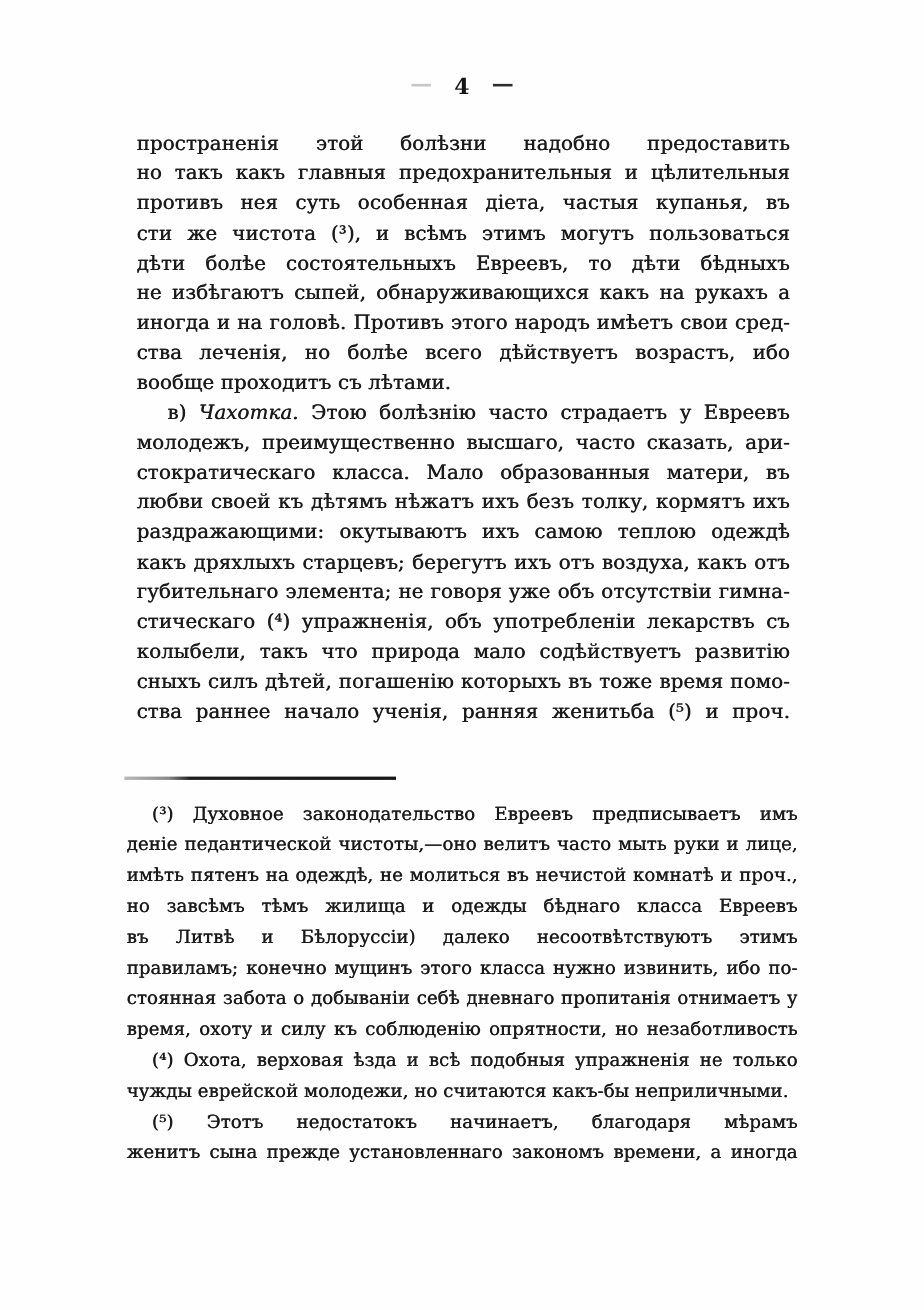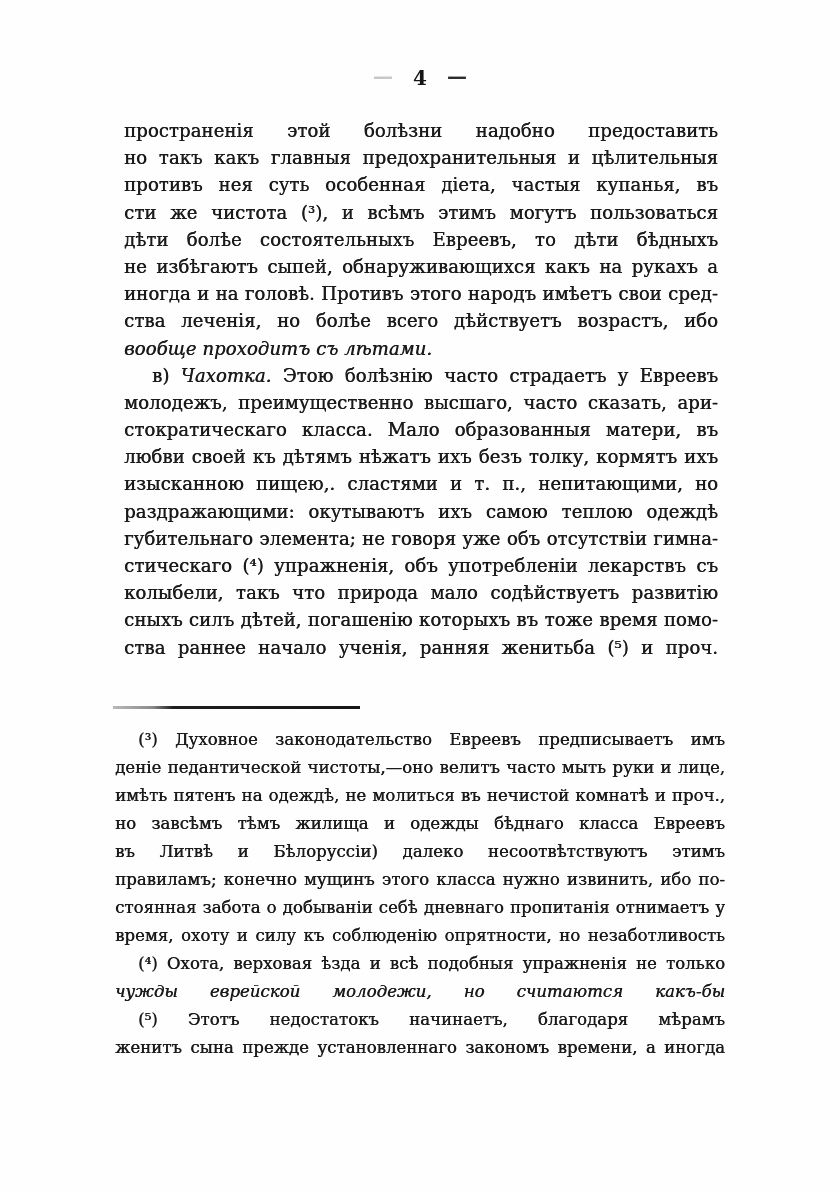--- a/index.html
+++ b/index.html
@@ -49,21 +49,20 @@
   }
   .line {
     text-align: justify;
     text-align-last: justify;
     height: 27.2px;
     overflow: hidden;
     white-space: normal;
   }
   .line.last {
     text-align-last: left;
-    font-style: italic;
   }
   .line.indent { padding-left: 28px; }
   .italic { font-style: italic; }
 
   
   .separator {
     position: absolute;
     left: 113px;
     top: 706px;
     width: 247px;
@@ -102,22 +101,22 @@
     <div class="line">дѣти болѣе состоятельныхъ Евреевъ, то дѣти бѣдныхъ Евреевъ</div>
     <div class="line">не избѣгаютъ сыпей, обнаруживающихся какъ на рукахъ а</div>
     <div class="line">иногда и на головѣ. Противъ этого народъ имѣетъ свои сред-</div>
     <div class="line">ства леченія, но болѣе всего дѣйствуетъ возрастъ, ибо золотуха</div>
     <div class="line last">вообще проходитъ съ лѣтами.</div>
 
     <div class="line indent"><span>в) </span><span class="italic">Чахотка.</span><span> Этою болѣзнію часто страдаетъ у Евреевъ</span></div>
     <div class="line">молодежъ, преимущественно высшаго, часто сказать, ари-</div>
     <div class="line">стократическаго класса. Мало образованныя матери, въ горячей</div>
     <div class="line">любви своей къ дѣтямъ нѣжатъ ихъ безъ толку, кормятъ ихъ</div>
-    <div class="line">изысканною пищею,. сластями и т. п., непитающими, но</div>
     <div class="line">раздражающими: окутываютъ ихъ самою теплою одеждѣ</div>
+    <div class="line">какъ дряхлыхъ старцевъ; берегутъ ихъ отъ воздуха, какъ отъ</div>
     <div class="line">губительнаго элемента; не говоря уже объ отсутствіи гимна-</div>
     <div class="line">стическаго (⁴) упражненія, объ употребленіи лекарствъ съ самой</div>
     <div class="line">колыбели, такъ что природа мало содѣйствуетъ развитію тѣле-</div>
     <div class="line">сныхъ силъ дѣтей, погашенію которыхъ въ тоже время помо-</div>
     <div class="line">ства раннее начало ученія, ранняя женитьба (⁵) и проч.</div>
   </div>
 
   <div class="separator"></div>
 
   <div class="footnote-block">

